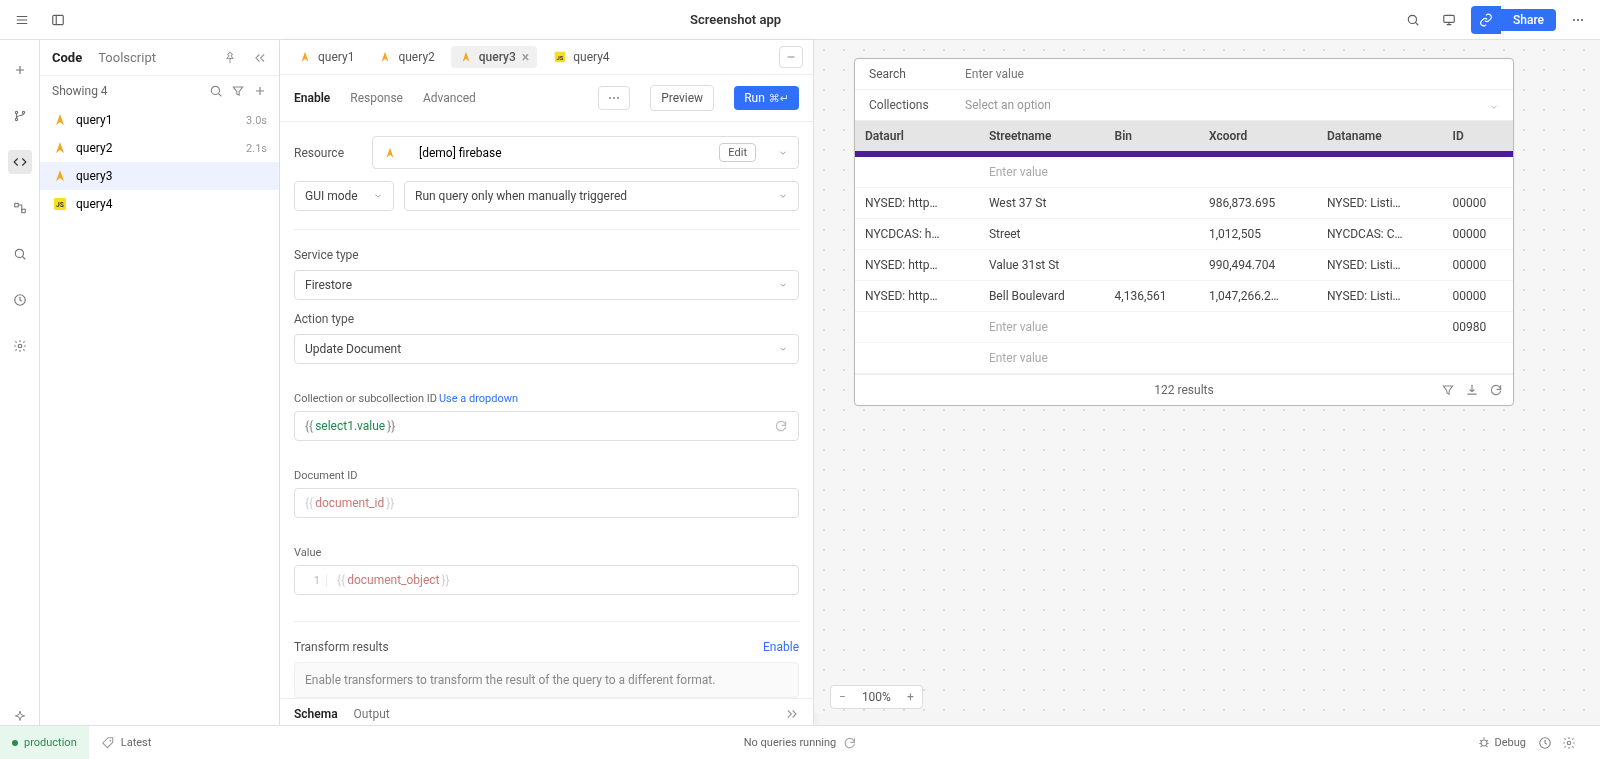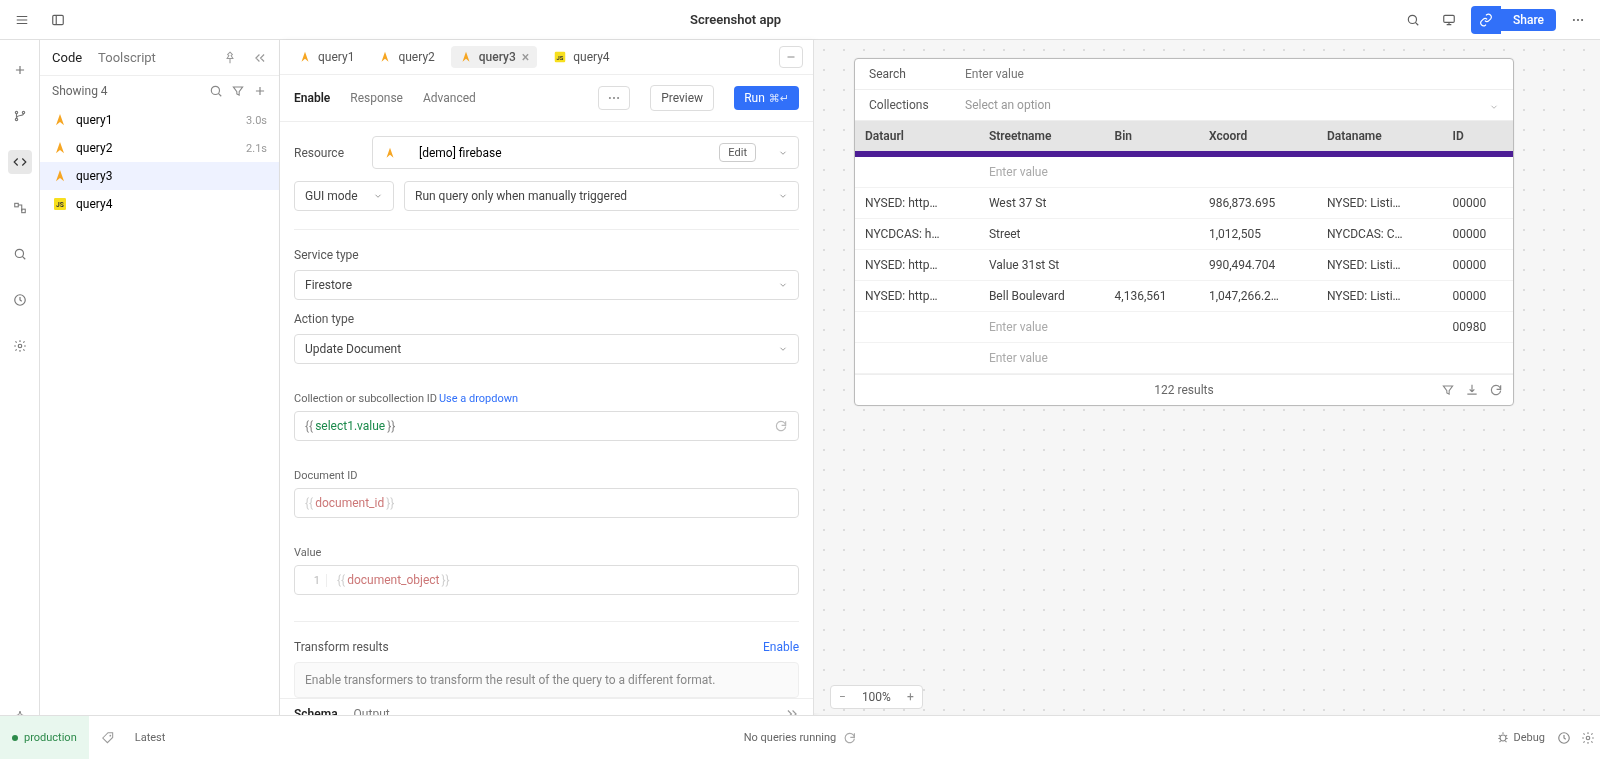--- a/index.html
+++ b/index.html
@@ -18,21 +18,21 @@
 
 .rail{position:absolute;left:0;top:40px;bottom:30px;width:40px;background:#fff;border-right:1px solid #e0e0e0;display:flex;flex-direction:column;align-items:center;padding-top:18px;gap:22px}
 .rail .rail-btn{width:24px;height:24px;display:flex;align-items:center;justify-content:center;color:#777;border-radius:4px;cursor:pointer}
 .rail .rail-btn.active{background:#e8e8e8;color:#333}
 .rail .spacer{flex:1}
 
 
 .code-side{position:absolute;left:40px;top:40px;bottom:30px;width:240px;background:#fff;border-right:1px solid #e0e0e0;display:flex;flex-direction:column}
 .code-side .top{display:flex;align-items:center;gap:16px;padding:10px 12px;border-bottom:1px solid #eee}
 .code-side .top .tab{font-size:13px;color:#777;cursor:pointer}
-.code-side .top .tab.active{font-weight:400;color:#222}
+.code-side .top .tab.active{font-weight:700;color:#222}
 .code-side .top .fill{flex:1}
 .code-side .sub{display:flex;align-items:center;padding:8px 12px;font-size:12px;color:#666;gap:8px}
 .code-side .sub .fill{flex:1}
 .code-side .qlist{flex:1;overflow:auto}
 .code-side .qitem{display:flex;align-items:center;padding:6px 12px;font-size:12px;gap:8px;cursor:pointer}
 .code-side .qitem.active{background:#eef2ff}
 .code-side .qitem .time{margin-left:auto;color:#999;font-size:11px}
 .code-side .qitem .qicon{width:16px;height:16px}
 
 
@@ -93,23 +93,23 @@
 
 
 .inspector{position:absolute;right:10px;top:48px;background:#fff;border:1px solid #ddd;padding:6px 10px;font-size:12px;border-radius:4px;display:flex;align-items:center;gap:6px;color:#555}
 
 
 .zoom{position:absolute;left:830px;bottom:50px;background:#fff;border:1px solid #ddd;border-radius:4px;display:flex;align-items:center;font-size:12px;color:#555}
 .zoom span{padding:4px 8px}
 .zoom .zbtn{cursor:pointer;color:#888}
 
 
-.status{position:absolute;left:0;right:0;bottom:0;height:44px;background:#fff;border-top:1px solid #e0e0e0;display:flex;align-items:center;font-size:11px;color:#666;padding-right:5px}
+.status{position:absolute;left:0;right:0;bottom:0;height:34px;background:#fff;border-top:1px solid #e0e0e0;display:flex;align-items:center;font-size:11px;color:#666;padding-right:24px}
 .status .env{background:#e8f7ee;color:#2c8a4a;padding:0 12px;height:100%;display:flex;align-items:center;gap:6px}
-.status .latest{padding:0 12px;display:flex;gap:20px}
+.status .latest{padding:0 12px;display:flex;gap:6px}
 .status .fill{flex:1}
 .status .center{position:absolute;left:50%;transform:translateX(-50%);display:flex;align-items:center;gap:6px}
 
 .fb-icon{width:14px;height:14px}
 .chev{width:10px;height:10px;flex-shrink:0}
 .icon-sm{width:14px;height:14px}
 </style>
 </head>
 <body>
 

